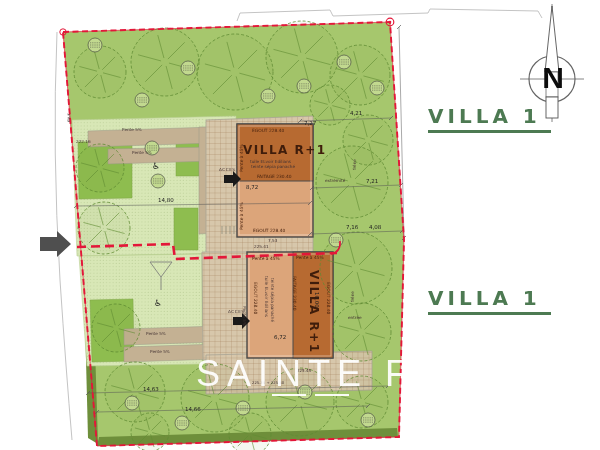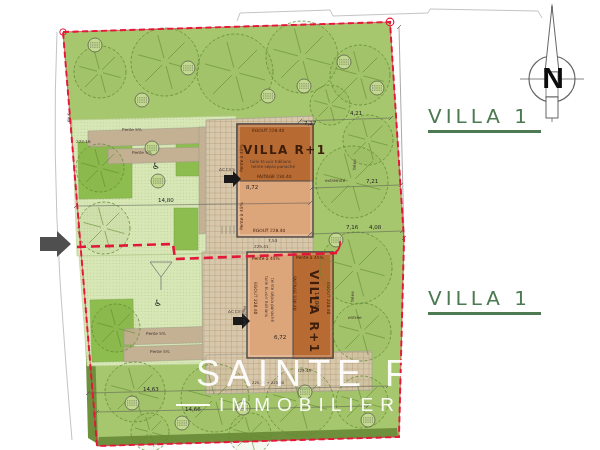--- a/index.html
+++ b/index.html
@@ -6,21 +6,21 @@
   .stage{position:relative;width:600px;height:450px;background:#ffffff;overflow:hidden;
          font-family:"DejaVu Sans", sans-serif;}
   .stage svg{position:absolute;left:0;top:0;}
   .lbl{position:absolute;font-size:5px;color:#3a3a30;white-space:nowrap;line-height:1;}
   .dim{font-size:5.5px;color:#1f1f1f;}
   .tiny{font-size:4.2px;color:#433;}
   .roofl{font-size:4.4px;color:#4a2410;}
   .bname{font-size:12px;font-weight:bold;color:#3f1d0b;letter-spacing:1.5px;}
   .rotm90{transform:rotate(-90deg);transform-origin:left top;}
   .rot90{transform:rotate(90deg);transform-origin:left top;}
-  .villa-label{position:absolute;font-size:20px;font-weight:normal;letter-spacing:4px;
+  .villa-label{position:absolute;font-size:20px;font-weight:bold;letter-spacing:4px;
                color:#4d7a52;border-bottom:3px solid #4d7a52;padding:0 10px 2px 0;}
   .compass-n{position:absolute;left:539px;top:61px;width:28px;text-align:center;
              font-size:30px;font-weight:bold;color:#0c0c0c;font-family:"Liberation Sans",sans-serif;}
   .logo{position:absolute;left:140px;top:356px;width:340px;text-align:right;
         color:rgba(255,255,255,0.93);font-family:Liberation Sans, sans-serif;}
   .logo-main{font-size:36px;font-weight:400;letter-spacing:7px;line-height:1.0;}
   .logo-sub{margin-top:2px;display:flex;align-items:center;justify-content:center;gap:9px;
             font-size:19px;letter-spacing:7px;}
   .logo-sub .rule{display:inline-block;width:34px;height:0;border-top:2px solid rgba(255,255,255,0.93);}
   .wheel{position:absolute;font-size:9px;color:#222;}
@@ -386,18 +386,17 @@
   <div class="lbl tiny" style="left:252px;top:381px;font-size:3.8px;">225.36 + 225.80</div>
   <div class="lbl tiny" style="left:297px;top:369px;font-size:4px;">225.45</div>
 
   <div class="wheel" style="left:152px;top:161px;">♿</div>
   <div class="wheel" style="left:154px;top:298px;">♿</div>
 
   <div class="logo">
     <div class="logo-main">SAINTE FOY</div>
     <div class="logo-sub">
       <span class="rule"></span>
-      <span>IMMOBILIER</span>
       <span class="rule"></span>
     </div>
   </div>
 
 </div>
 
 </body></html>

